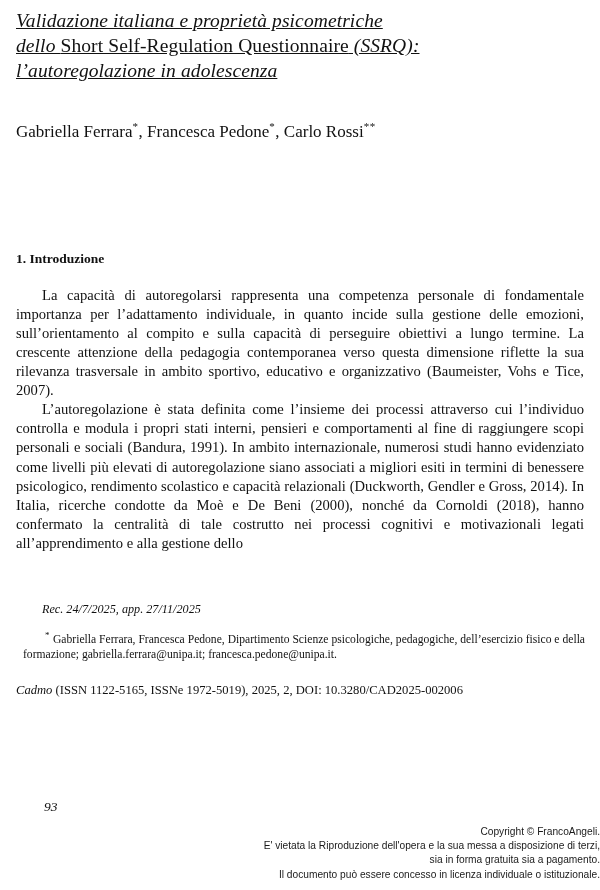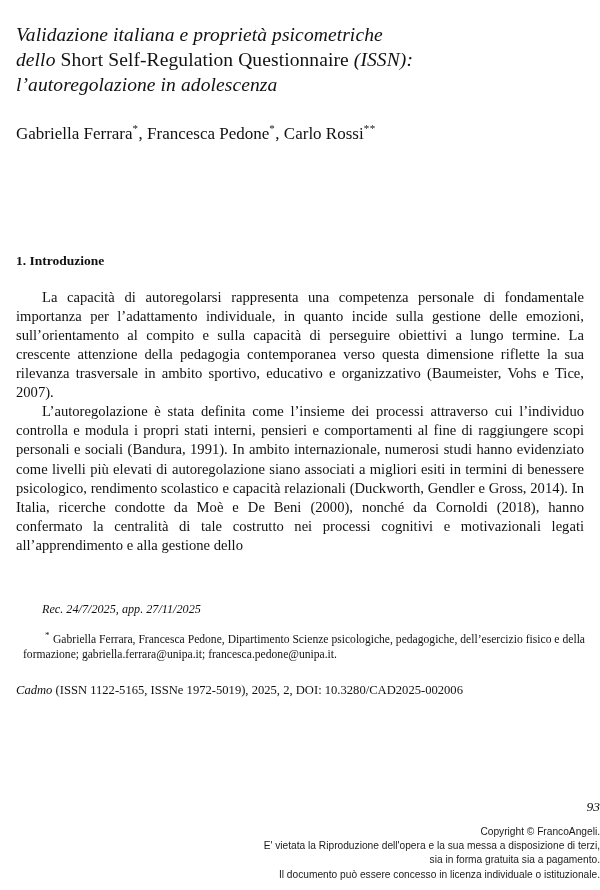--- a/index.html
+++ b/index.html
@@ -21,35 +21,36 @@
     left: 0;
     top: 0;
     width: 600px;
     height: 890px;
     box-sizing: border-box;
     padding: 0 16px;
   }
 
   
   .title-block {
-    margin-top: 22px;
+    margin-top: 8px;
+    text-decoration: underline;
   }
   .title-line {
     font-size: 19.5px;
     line-height: 25px;
     font-style: italic;
     letter-spacing: 0.1px;
     white-space: nowrap;
   }
   .title-line .roman {
     font-style: normal;
   }
 
   .authors {
-    margin-top: 20px;
+    margin-top: 32px;
     font-size: 17px;
     line-height: 22px;
     font-style: normal;
   }
   .authors sup {
     font-size: 11px;
     vertical-align: super;
     letter-spacing: 0.5px;
   }
 
@@ -114,24 +115,25 @@
   .citation .ital {
     font-style: italic;
   }
 
   
   .folio {
     position: absolute;
     left: 0;
     right: 0;
     top: 798px;
-    text-align: right;
+    text-align: left;
     font-size: 13.5px;
     font-style: italic;
     line-height: 17px;
+    padding-left: 44px;
   }
 
   
   .copyright {
     position: absolute;
     left: 0;
     right: 0;
     top: 825px;
     text-align: right;
     font-family: "Liberation Sans", "DejaVu Sans", sans-serif;
@@ -146,21 +148,21 @@
 </head>
 <body>
 
 <div class="page">
 
   <div class="title-block">
     <div class="title-line">
       <span>Validazione italiana e proprietà psicometriche</span>
     </div>
     <div class="title-line">
-      <span>dello </span><span class="roman">Short Self-Regulation Questionnaire</span><span> (ISSN):</span>
+      <span>dello </span><span class="roman">Short Self-Regulation Questionnaire</span><span> (SSRQ):</span>
     </div>
     <div class="title-line">
       <span>l’autoregolazione in adolescenza</span>
     </div>
   </div>
 
   <div class="authors">
     <span>Gabriella Ferrara</span><sup>*</sup><span>, </span><span>Francesca Pedone</span><sup>*</sup><span>, </span><span>Carlo Rossi</span><sup>**</sup>
   </div>
 

